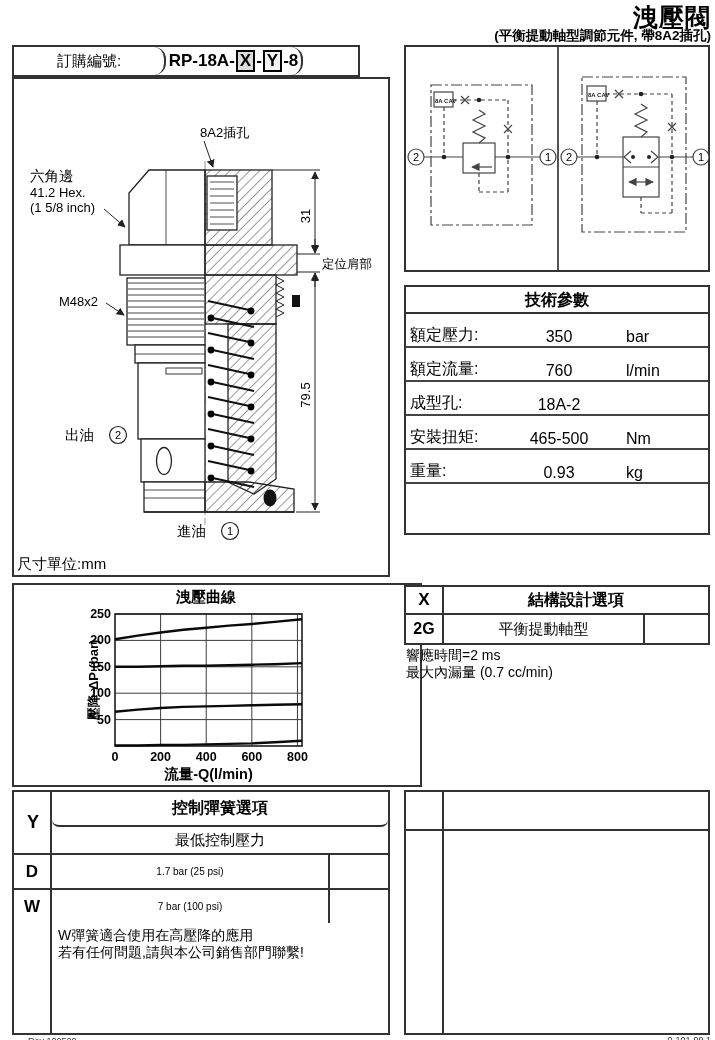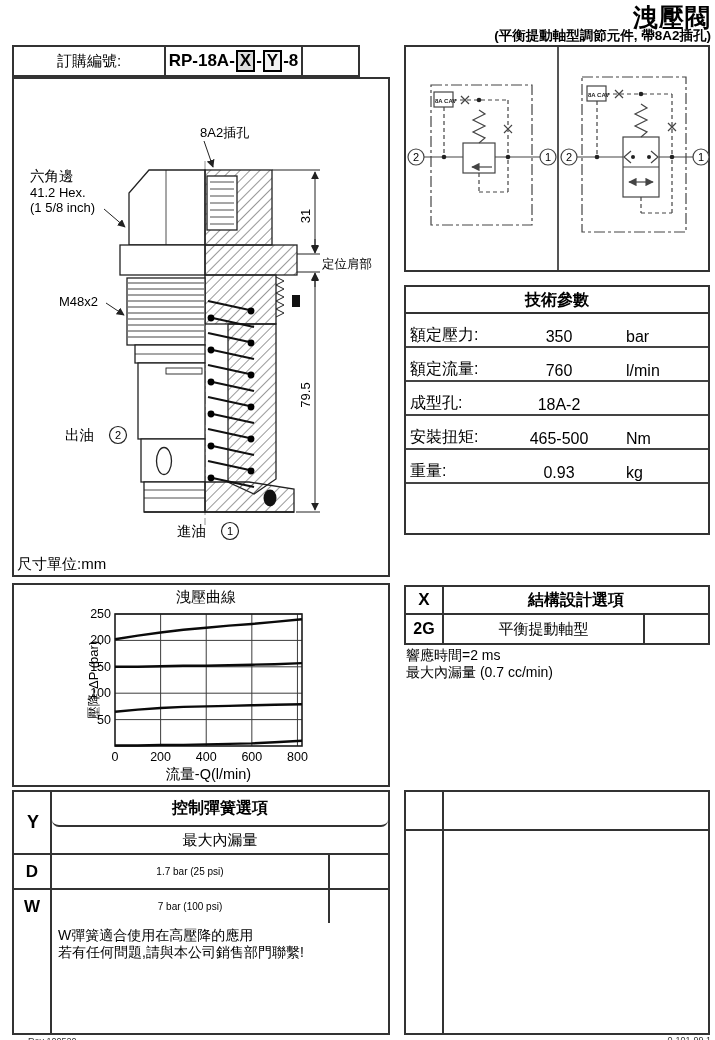--- a/index.html
+++ b/index.html
@@ -7,21 +7,21 @@
   body { position:relative; background:#fff; color:#000;
          font-family:"Liberation Sans","DejaVu Sans",sans-serif; overflow:hidden; }
   .abs { position:absolute; }
 
   
   #page-title { right:4px; top:1px; font-size:25px; font-weight:bold; letter-spacing:1px; }
   #page-subtitle { right:4px; top:27px; font-size:13.5px; font-weight:bold; }
 
   
   #order-table { left:12px; top:45px; width:348px; height:32px; display:flex; border:2px solid #333; background:#fff; }
-  #order-table .cell { border-right:2px solid #333; display:flex; align-items:center; justify-content:center; }
+  #order-table .cell { border-right:2px solid #333; display:flex; align-items:center; justify-content:center;border-radius:12px; }
   #order-label-cell { width:152px; font-size:15px; }
   #order-code-cell { width:137px; font-size:17px; font-weight:bold; }
   #order-empty-cell { width:41px; border-right:none !important; }
   .code-box { border:2px solid #000; padding:0 2px; margin:0 1px; line-height:1.05; }
   .code-box.x { background:#dcdcdc; }
   .code-box.y { background:#f3f3f3; }
 
   
   .frame { border:2px solid #333; background:#fff; }
   #drawing-box { left:12px; top:77px; width:378px; height:500px; }
@@ -65,21 +65,21 @@
   .y-row .y-rlabel { width:276px; display:flex; align-items:center; justify-content:center; font-size:10px; }
   .y-row .y-rempty { flex:1; border-left:2px solid #333; }
   #y-note { position:absolute; left:44px; top:135px; font-size:14px; line-height:17px; }
 
   
   #empty-table { left:404px; top:790px; width:306px; height:245px; border:2px solid #333; }
   #empty-col { position:absolute; left:0; top:0; width:38px; height:100%; border-right:2px solid #333; }
   #empty-topline { position:absolute; left:0; top:37px; width:100%; border-top:2px solid #333; }
 
   
-  #chart-box { left:12px; top:583px; width:378px; height:204px; }
+  #chart-box { left:12px; top:583px; width:410px; height:204px;font-weight:bold; }
   #curve-plot { position:absolute; left:0; top:0; }
   #curve-plot text { font-family:"Liberation Sans","DejaVu Sans",sans-serif; fill:#000; }
 
   
   #footer-left { left:28px; top:1036px; font-size:9px; color:#333; }
   #footer-right { right:4px; top:1035px; font-size:9px; color:#333; }
 
   svg text { font-family:"Liberation Sans","DejaVu Sans",sans-serif; }
 </style>
 </head>
@@ -393,21 +393,21 @@
   <div id="x-note">
     <div>響應時間=2 ms</div>
     <div>最大內漏量 (0.7 cc/min)</div>
   </div>
 </div>
 
 <div class="abs" id="y-table">
   <div id="y-col-line"></div>
   <div id="y-code">Y</div>
   <div id="y-header">控制彈簧選項</div>
-  <div id="y-subheader">最大內漏量</div>
+  <div id="y-subheader">最低控制壓力</div>
   <div class="y-row" id="y-row-d">
     <div class="y-rcode">D</div>
     <div class="y-rlabel">1.7 bar  (25 psi)</div>
     <div class="y-rempty"></div>
   </div>
   <div class="y-row" id="y-row-w">
     <div class="y-rcode">W</div>
     <div class="y-rlabel">7 bar  (100 psi)</div>
     <div class="y-rempty"></div>
   </div>

